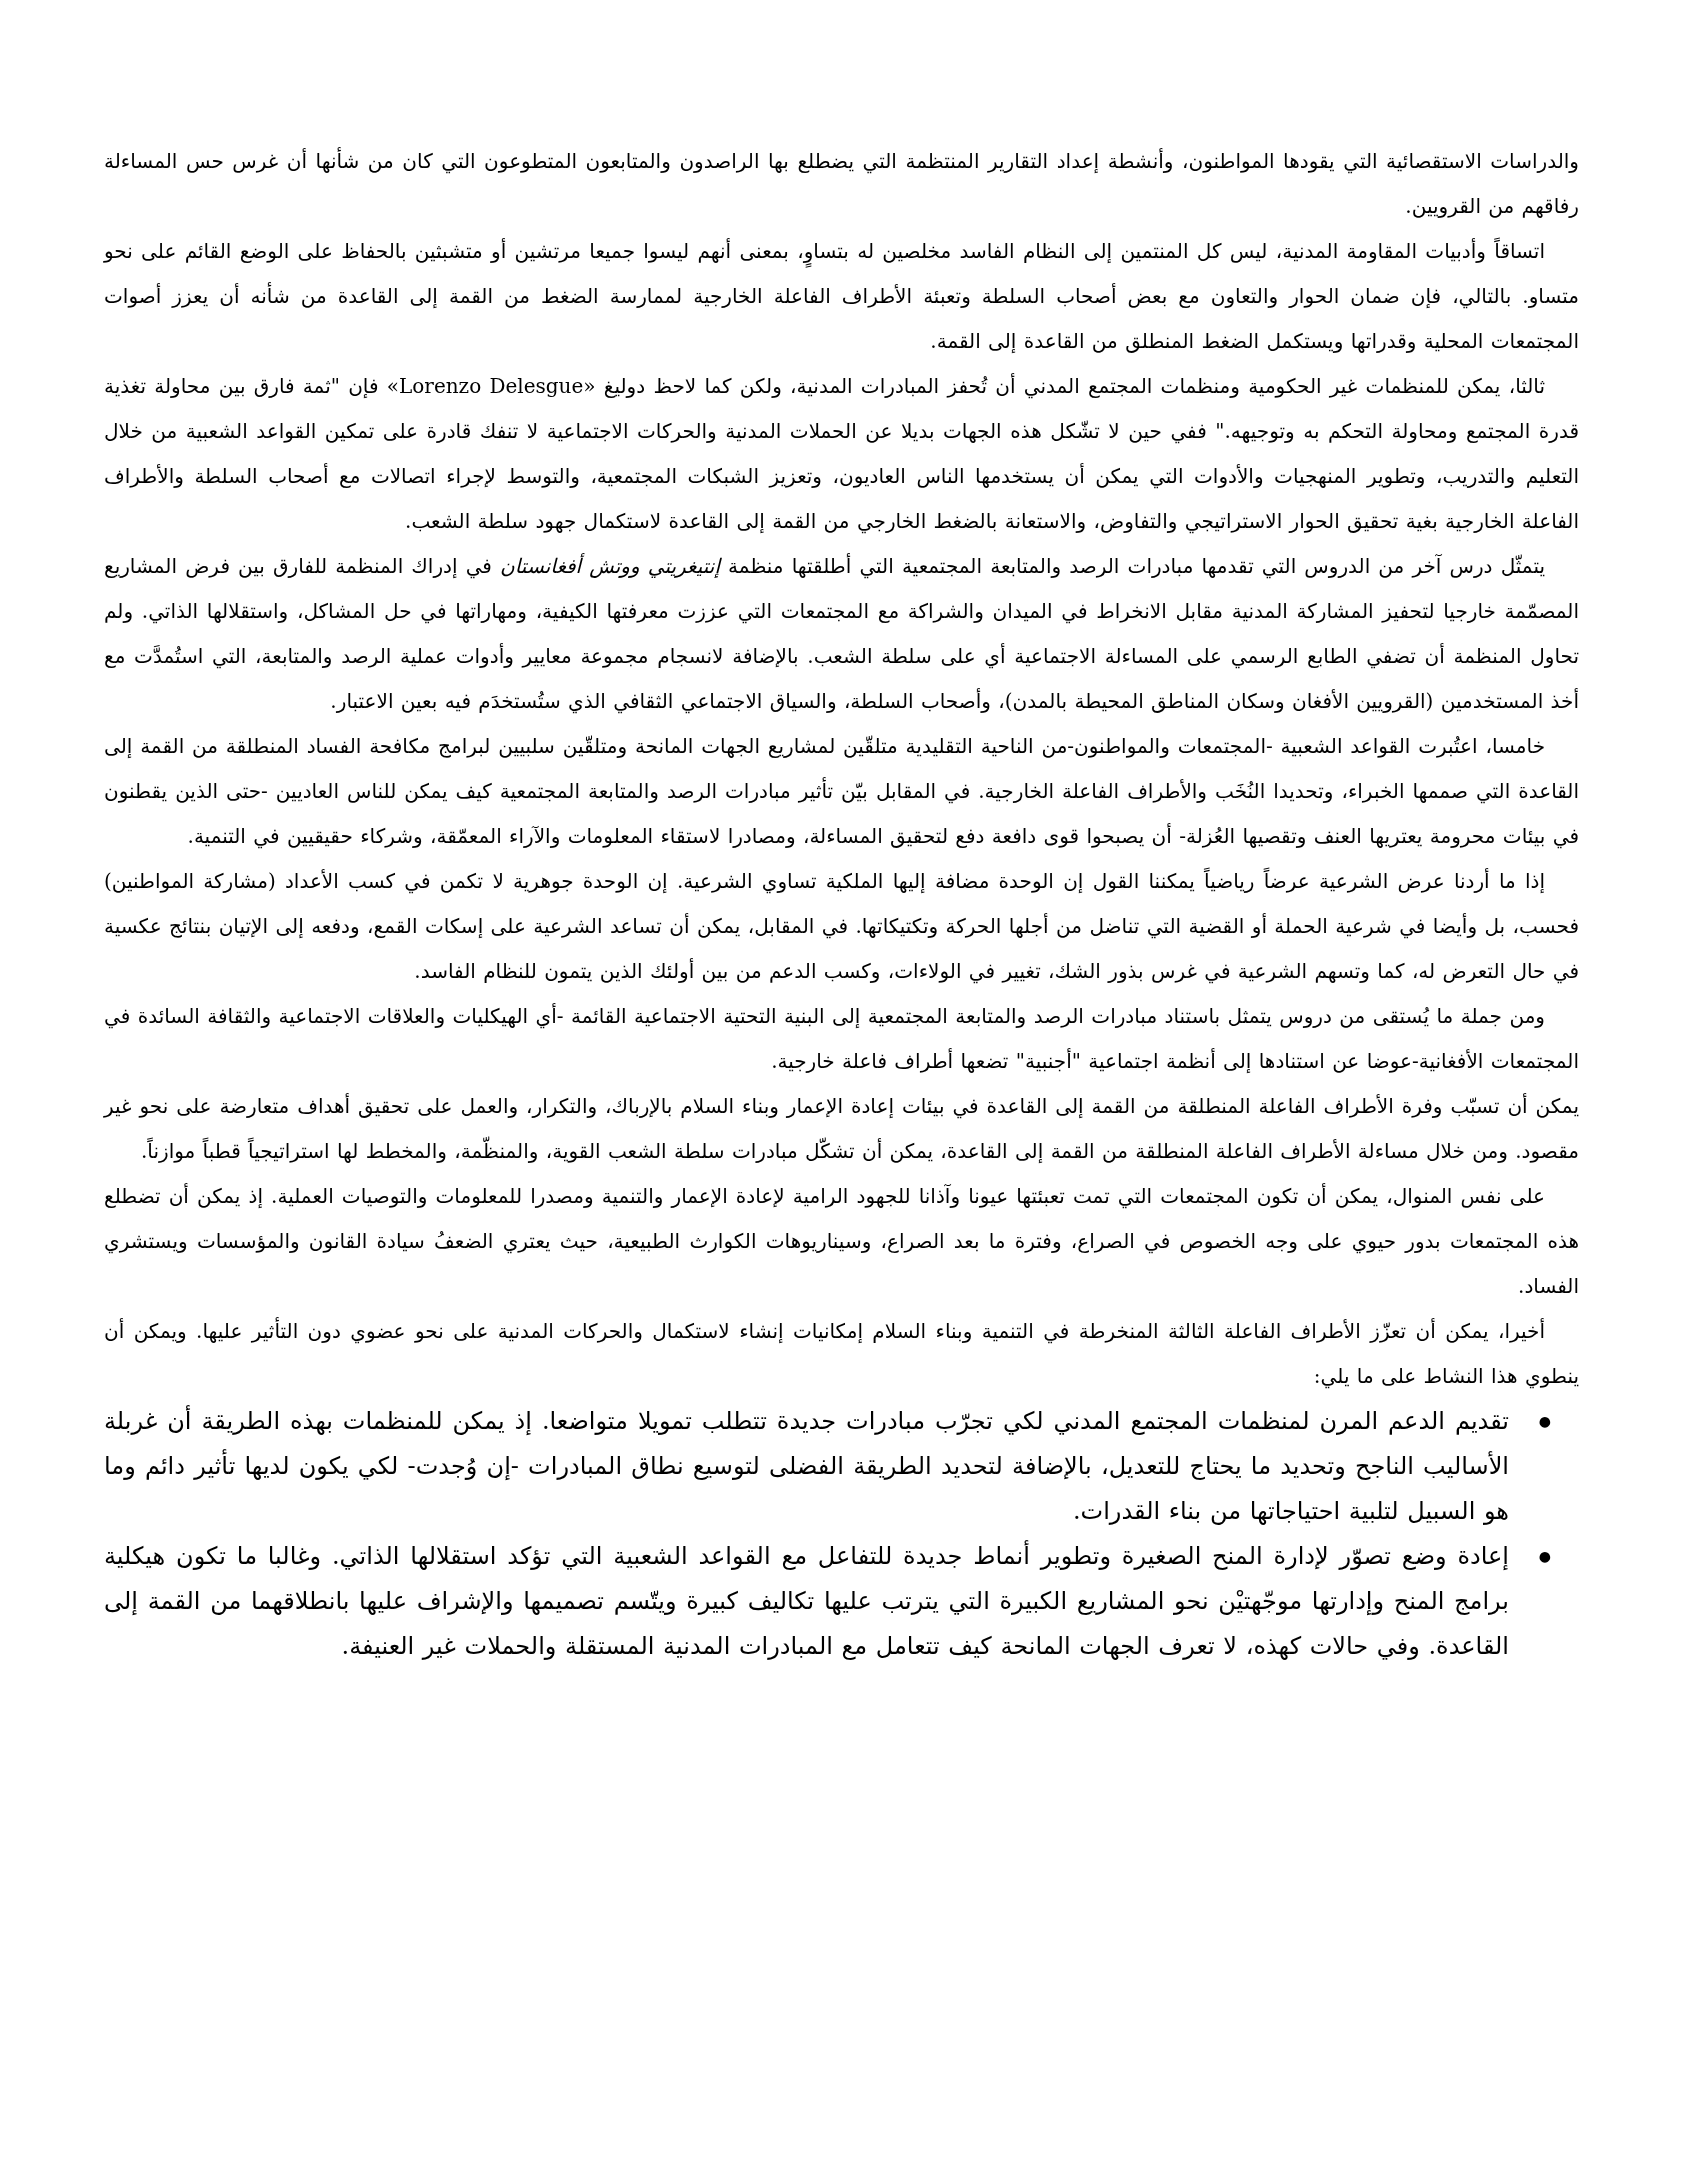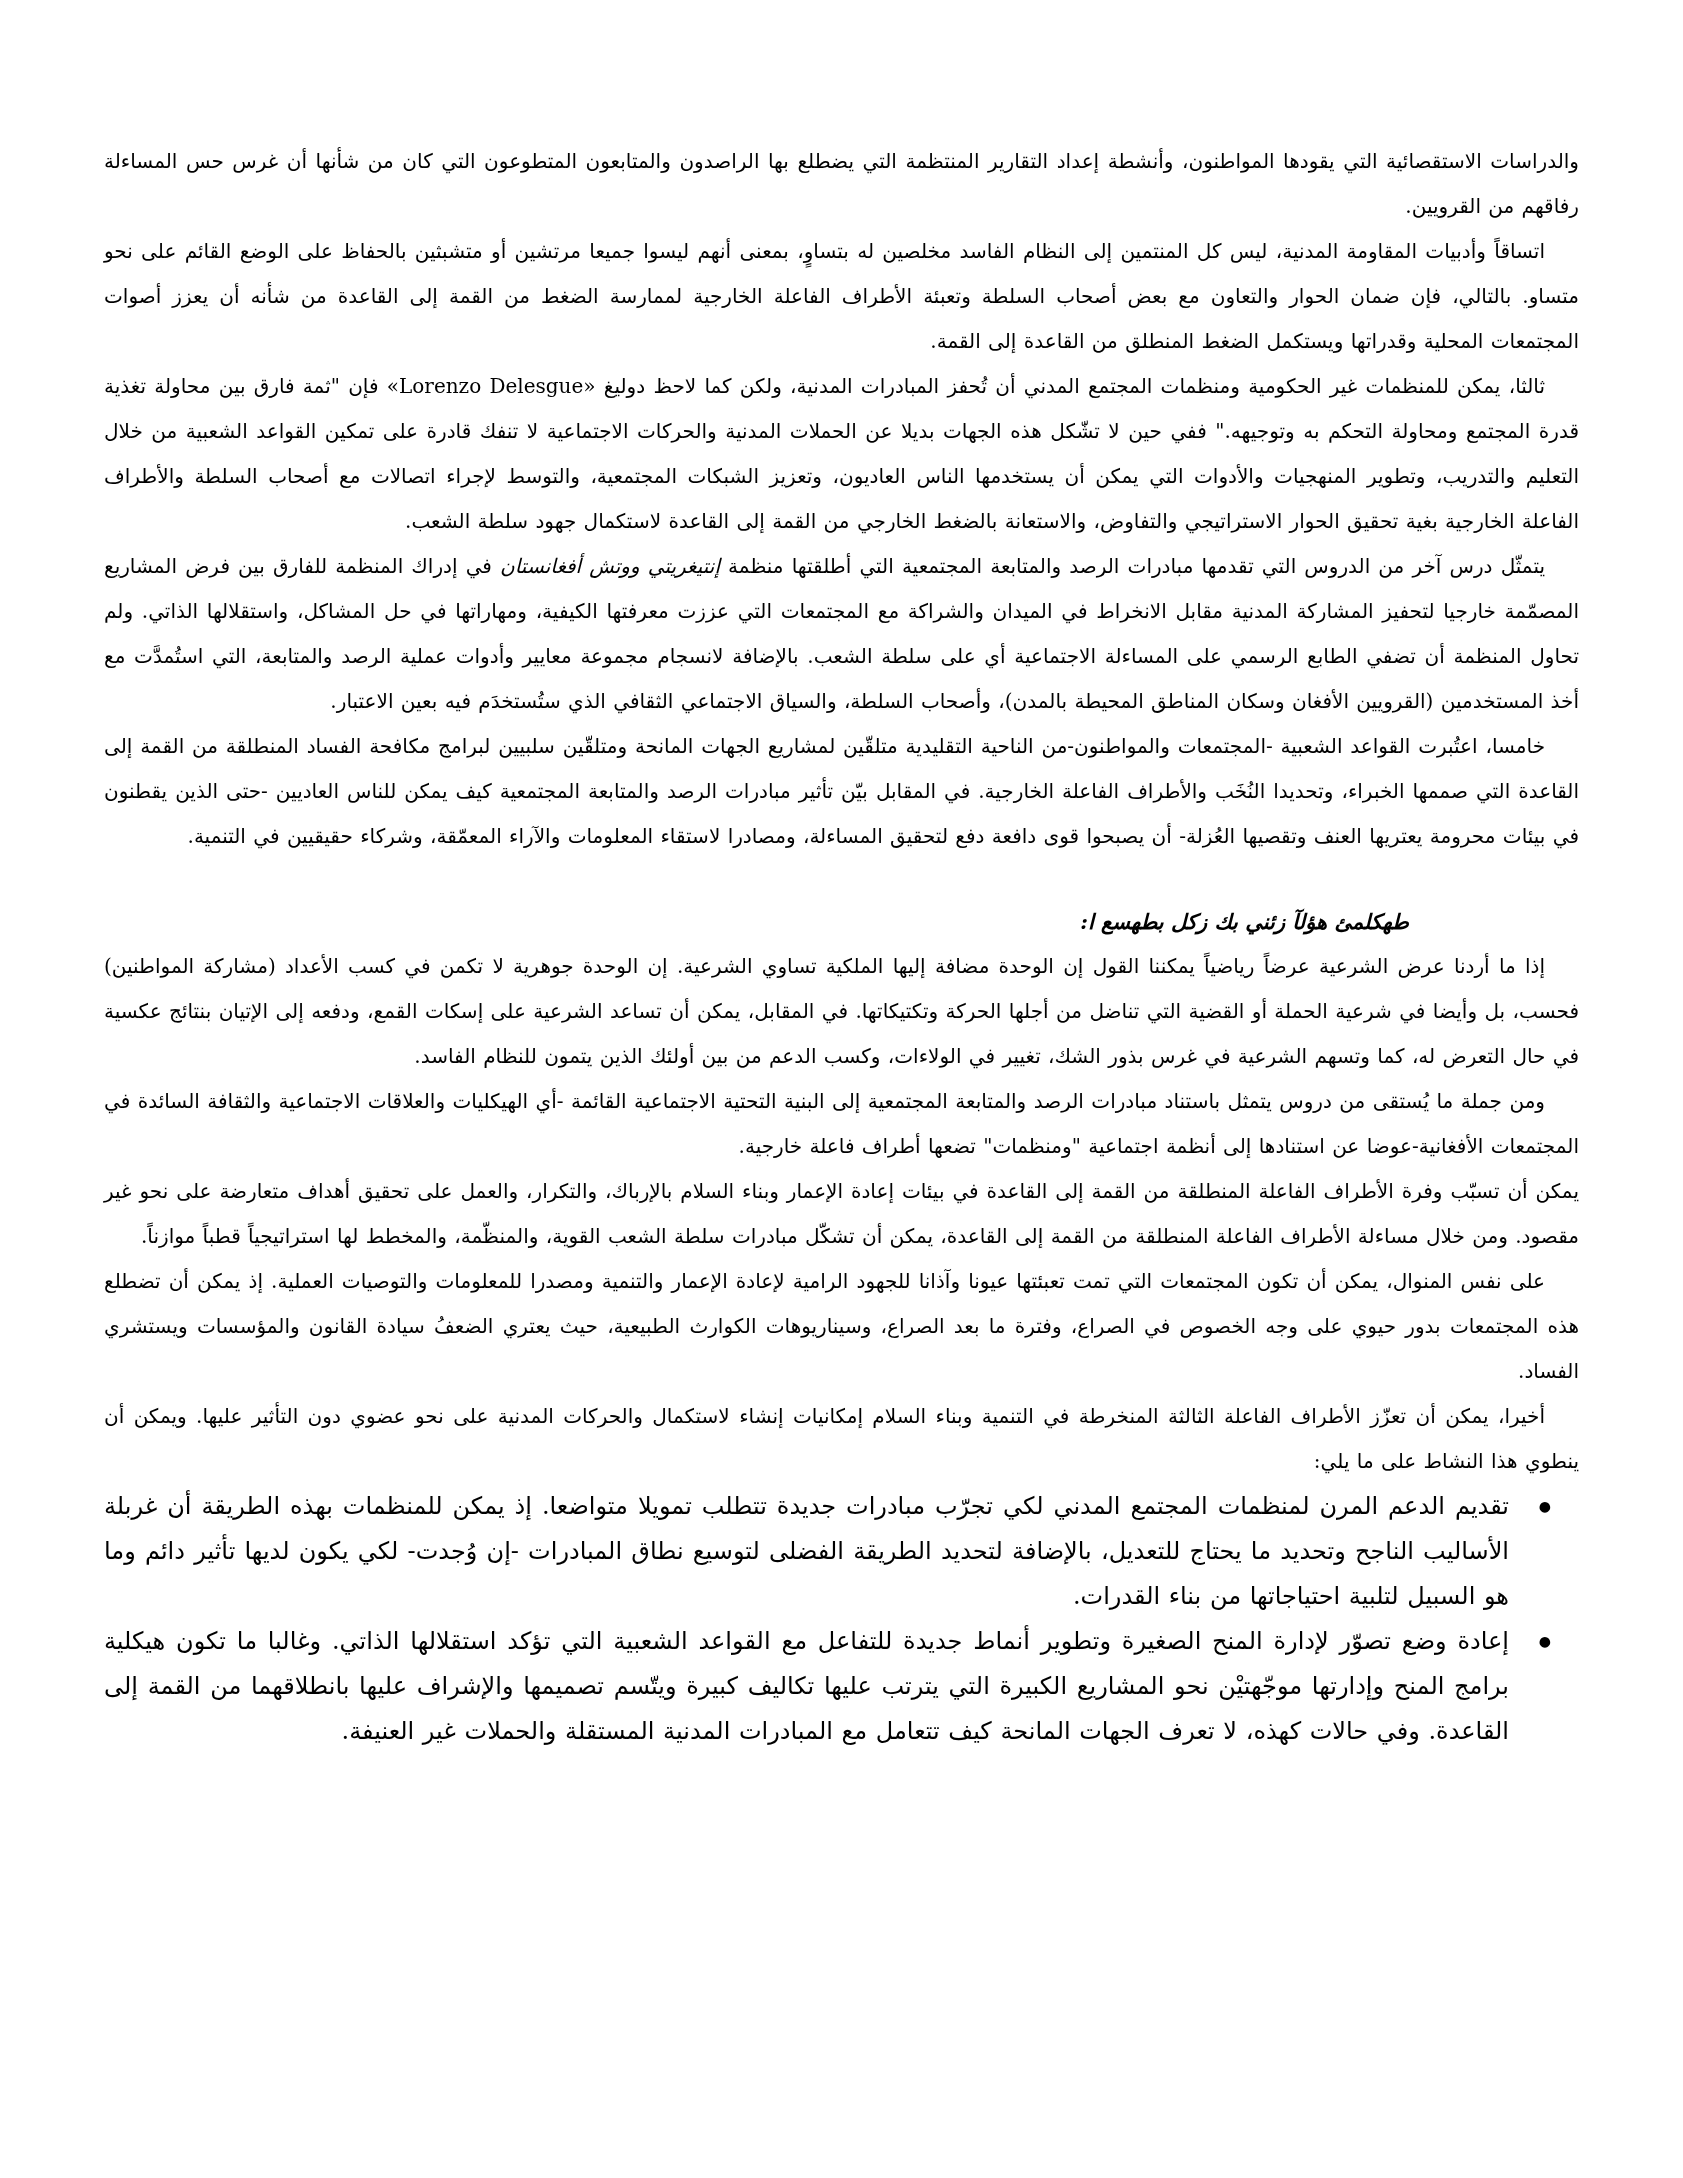--- a/index.html
+++ b/index.html
@@ -89,27 +89,24 @@
     <p class="para indent">اتساقاً وأدبيات المقاومة المدنية، ليس كل المنتمين إلى النظام الفاسد مخلصين له بتساوٍ، بمعنى أنهم ليسوا جميعا مرتشين أو متشبثين بالحفاظ على الوضع القائم على نحو متساو. بالتالي، فإن ضمان الحوار والتعاون مع بعض أصحاب السلطة وتعبئة الأطراف الفاعلة الخارجية لممارسة الضغط من القمة إلى القاعدة من شأنه أن يعزز أصوات المجتمعات المحلية وقدراتها ويستكمل الضغط المنطلق من القاعدة إلى القمة.</p>
 
     <p class="para indent">ثالثا، يمكن للمنظمات غير الحكومية ومنظمات المجتمع المدني أن تُحفز المبادرات المدنية، ولكن كما لاحظ دوليغ «Lorenzo Delesgue» فإن "ثمة فارق بين محاولة تغذية قدرة المجتمع ومحاولة التحكم به وتوجيهه." ففي حين لا تشّكل هذه الجهات بديلا عن الحملات المدنية والحركات الاجتماعية لا تنفك قادرة على تمكين القواعد الشعبية من خلال التعليم والتدريب، وتطوير المنهجيات والأدوات التي يمكن أن يستخدمها الناس العاديون، وتعزيز الشبكات المجتمعية، والتوسط لإجراء اتصالات مع أصحاب السلطة والأطراف الفاعلة الخارجية بغية تحقيق الحوار الاستراتيجي والتفاوض، والاستعانة بالضغط الخارجي من القمة إلى القاعدة لاستكمال جهود سلطة الشعب.</p>
 
     <p class="para indent">
       <span>يتمثّل درس آخر من الدروس التي تقدمها مبادرات الرصد والمتابعة المجتمعية التي أطلقتها منظمة </span><span class="org-italic">إنتيغريتي ووتش أفغانستان</span><span> في إدراك المنظمة للفارق بين فرض المشاريع المصمّمة خارجيا لتحفيز المشاركة المدنية مقابل الانخراط في الميدان والشراكة مع المجتمعات التي عززت معرفتها الكيفية، ومهاراتها في حل المشاكل، واستقلالها الذاتي. ولم تحاول المنظمة أن تضفي الطابع الرسمي على المساءلة الاجتماعية أي على سلطة الشعب. بالإضافة لانسجام مجموعة معايير وأدوات عملية الرصد والمتابعة، التي استُمدَّت مع أخذ المستخدمين (القرويين الأفغان وسكان المناطق المحيطة بالمدن)، وأصحاب السلطة، والسياق الاجتماعي الثقافي الذي ستُستخدَم فيه بعين الاعتبار.</span>
     </p>
 
     <p class="para indent">خامسا، اعتُبرت القواعد الشعبية -المجتمعات والمواطنون-من الناحية التقليدية متلقّين لمشاريع الجهات المانحة ومتلقّين سلبيين لبرامج مكافحة الفساد المنطلقة من القمة إلى القاعدة التي صممها الخبراء، وتحديدا النُخَب والأطراف الفاعلة الخارجية. في المقابل بيّن تأثير مبادرات الرصد والمتابعة المجتمعية كيف يمكن للناس العاديين -حتى الذين يقطنون في بيئات محرومة يعتريها العنف وتقصيها العُزلة- أن يصبحوا قوى دافعة دفع لتحقيق المساءلة، ومصادرا لاستقاء المعلومات والآراء المعمّقة، وشركاء حقيقيين في التنمية.</p>
 
-    <div class="heading-row h1 heading-wrap">
-      <h3 class="doc-heading">طهكلمئ هؤلآ زئني بك زكل بطهسع ا:</h3>
-    </div>
 
     <p class="para indent">إذا ما أردنا عرض الشرعية عرضاً رياضياً يمكننا القول إن الوحدة مضافة إليها الملكية تساوي الشرعية. إن الوحدة جوهرية لا تكمن في كسب الأعداد (مشاركة المواطنين) فحسب، بل وأيضا في شرعية الحملة أو القضية التي تناضل من أجلها الحركة وتكتيكاتها. في المقابل، يمكن أن تساعد الشرعية على إسكات القمع، ودفعه إلى الإتيان بنتائج عكسية في حال التعرض له، كما وتسهم الشرعية في غرس بذور الشك، تغيير في الولاءات، وكسب الدعم من بين أولئك الذين يتمون للنظام الفاسد.</p>
 
-    <p class="para indent">ومن جملة ما يُستقى من دروس يتمثل باستناد مبادرات الرصد والمتابعة المجتمعية إلى البنية التحتية الاجتماعية القائمة -أي الهيكليات والعلاقات الاجتماعية والثقافة السائدة في المجتمعات الأفغانية-عوضا عن استنادها إلى أنظمة اجتماعية "ومنظمات" تضعها أطراف فاعلة خارجية.</p>
+    <p class="para indent">ومن جملة ما يُستقى من دروس يتمثل باستناد مبادرات الرصد والمتابعة المجتمعية إلى البنية التحتية الاجتماعية القائمة -أي الهيكليات والعلاقات الاجتماعية والثقافة السائدة في المجتمعات الأفغانية-عوضا عن استنادها إلى أنظمة اجتماعية "أجنبية" تضعها أطراف فاعلة خارجية.</p>
 
 
     <p class="para">يمكن أن تسبّب وفرة الأطراف الفاعلة المنطلقة من القمة إلى القاعدة في بيئات إعادة الإعمار وبناء السلام بالإرباك، والتكرار، والعمل على تحقيق أهداف متعارضة على نحو غير مقصود. ومن خلال مساءلة الأطراف الفاعلة المنطلقة من القمة إلى القاعدة، يمكن أن تشكّل مبادرات سلطة الشعب القوية، والمنظّمة، والمخطط لها استراتيجياً قطباً موازناً.</p>
 
     <p class="para indent">على نفس المنوال، يمكن أن تكون المجتمعات التي تمت تعبئتها عيونا وآذانا للجهود الرامية لإعادة الإعمار والتنمية ومصدرا للمعلومات والتوصيات العملية. إذ يمكن أن تضطلع هذه المجتمعات بدور حيوي على وجه الخصوص في الصراع، وفترة ما بعد الصراع، وسيناريوهات الكوارث الطبيعية، حيث يعتري الضعفُ سيادة القانون والمؤسسات ويستشري الفساد.</p>
 
     <p class="para indent">أخيرا، يمكن أن تعزّز الأطراف الفاعلة الثالثة المنخرطة في التنمية وبناء السلام إمكانيات إنشاء لاستكمال والحركات المدنية على نحو عضوي دون التأثير عليها. ويمكن أن ينطوي هذا النشاط على ما يلي:</p>
 
     <ul class="doc-list">
       <li>تقديم الدعم المرن لمنظمات المجتمع المدني لكي تجرّب مبادرات جديدة تتطلب تمويلا متواضعا. إذ يمكن للمنظمات بهذه الطريقة أن غربلة الأساليب الناجح وتحديد ما يحتاج للتعديل، بالإضافة لتحديد الطريقة الفضلى لتوسيع نطاق المبادرات -إن وُجدت- لكي يكون لديها تأثير دائم وما هو السبيل لتلبية احتياجاتها من بناء القدرات.</li>

